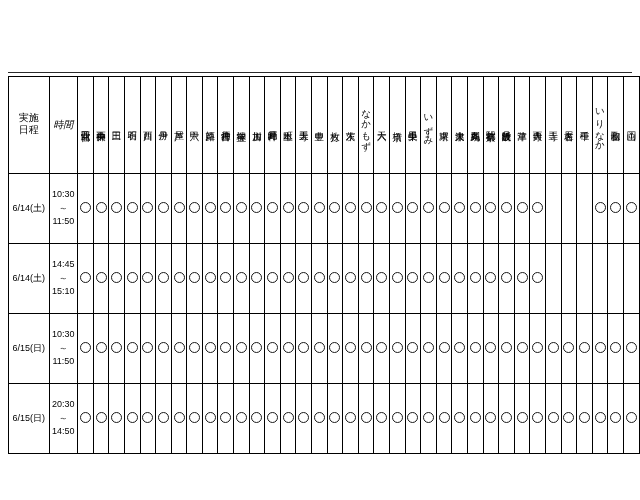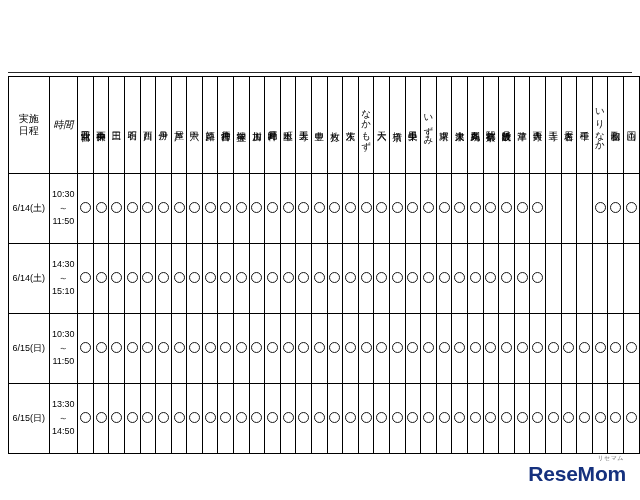--- a/index.html
+++ b/index.html
@@ -49,20 +49,21 @@
     font-weight: normal;
     font-size: 9px;
     color: #000000;
     background: #ffffff;
   }
 
   
   .hdr-label {
     width: 54px;
     height: 96px;
+    font-family: Liberation Mono, monospace;
   }
   .hdr-time {
     width: 38px;
     height: 96px;
     font-style: italic;
   }
   .hdr-course {
     width: 22px;
     height: 96px;
   }
@@ -234,21 +235,21 @@
           <td class="cell-mark"><span class="mark-empty"></span></td>
           <td class="cell-mark"><span class="mark-empty"></span></td>
           <td class="cell-mark"><span class="mark-empty"></span></td>
           <td class="cell-mark"><span class="mark-o"></span></td>
           <td class="cell-mark"><span class="mark-o"></span></td>
           <td class="cell-mark"><span class="mark-o"></span></td>
         </tr>
         <tr>
           <td class="row-date">6/14(土)</td>
           <td class="row-time">
-            <div>14:30</div>
+            <div>14:45</div>
             <div>～</div>
             <div>15:10</div>
           </td>
           <td class="cell-mark"><span class="mark-o"></span></td>
           <td class="cell-mark"><span class="mark-o"></span></td>
           <td class="cell-mark"><span class="mark-o"></span></td>
           <td class="cell-mark"><span class="mark-o"></span></td>
           <td class="cell-mark"><span class="mark-o"></span></td>
           <td class="cell-mark"><span class="mark-o"></span></td>
           <td class="cell-mark"><span class="mark-o"></span></td>
@@ -322,21 +323,21 @@
           <td class="cell-mark"><span class="mark-o"></span></td>
           <td class="cell-mark"><span class="mark-o"></span></td>
           <td class="cell-mark"><span class="mark-o"></span></td>
           <td class="cell-mark"><span class="mark-o"></span></td>
           <td class="cell-mark"><span class="mark-o"></span></td>
           <td class="cell-mark"><span class="mark-o"></span></td>
         </tr>
         <tr>
           <td class="row-date">6/15(日)</td>
           <td class="row-time">
-            <div>13:30</div>
+            <div>20:30</div>
             <div>～</div>
             <div>14:50</div>
           </td>
           <td class="cell-mark"><span class="mark-o"></span></td>
           <td class="cell-mark"><span class="mark-o"></span></td>
           <td class="cell-mark"><span class="mark-o"></span></td>
           <td class="cell-mark"><span class="mark-o"></span></td>
           <td class="cell-mark"><span class="mark-o"></span></td>
           <td class="cell-mark"><span class="mark-o"></span></td>
           <td class="cell-mark"><span class="mark-o"></span></td>
@@ -366,18 +367,14 @@
           <td class="cell-mark"><span class="mark-o"></span></td>
           <td class="cell-mark"><span class="mark-o"></span></td>
           <td class="cell-mark"><span class="mark-o"></span></td>
           <td class="cell-mark"><span class="mark-o"></span></td>
           <td class="cell-mark"><span class="mark-o"></span></td>
           <td class="cell-mark"><span class="mark-o"></span></td>
         </tr>
       </tbody>
   </table>
 
-  <div class="brand">
-    <div class="brand-sub">リセマム</div>
-    <div class="brand-main">ReseMom</div>
-  </div>
 
 </div>
 
 </body></html>

